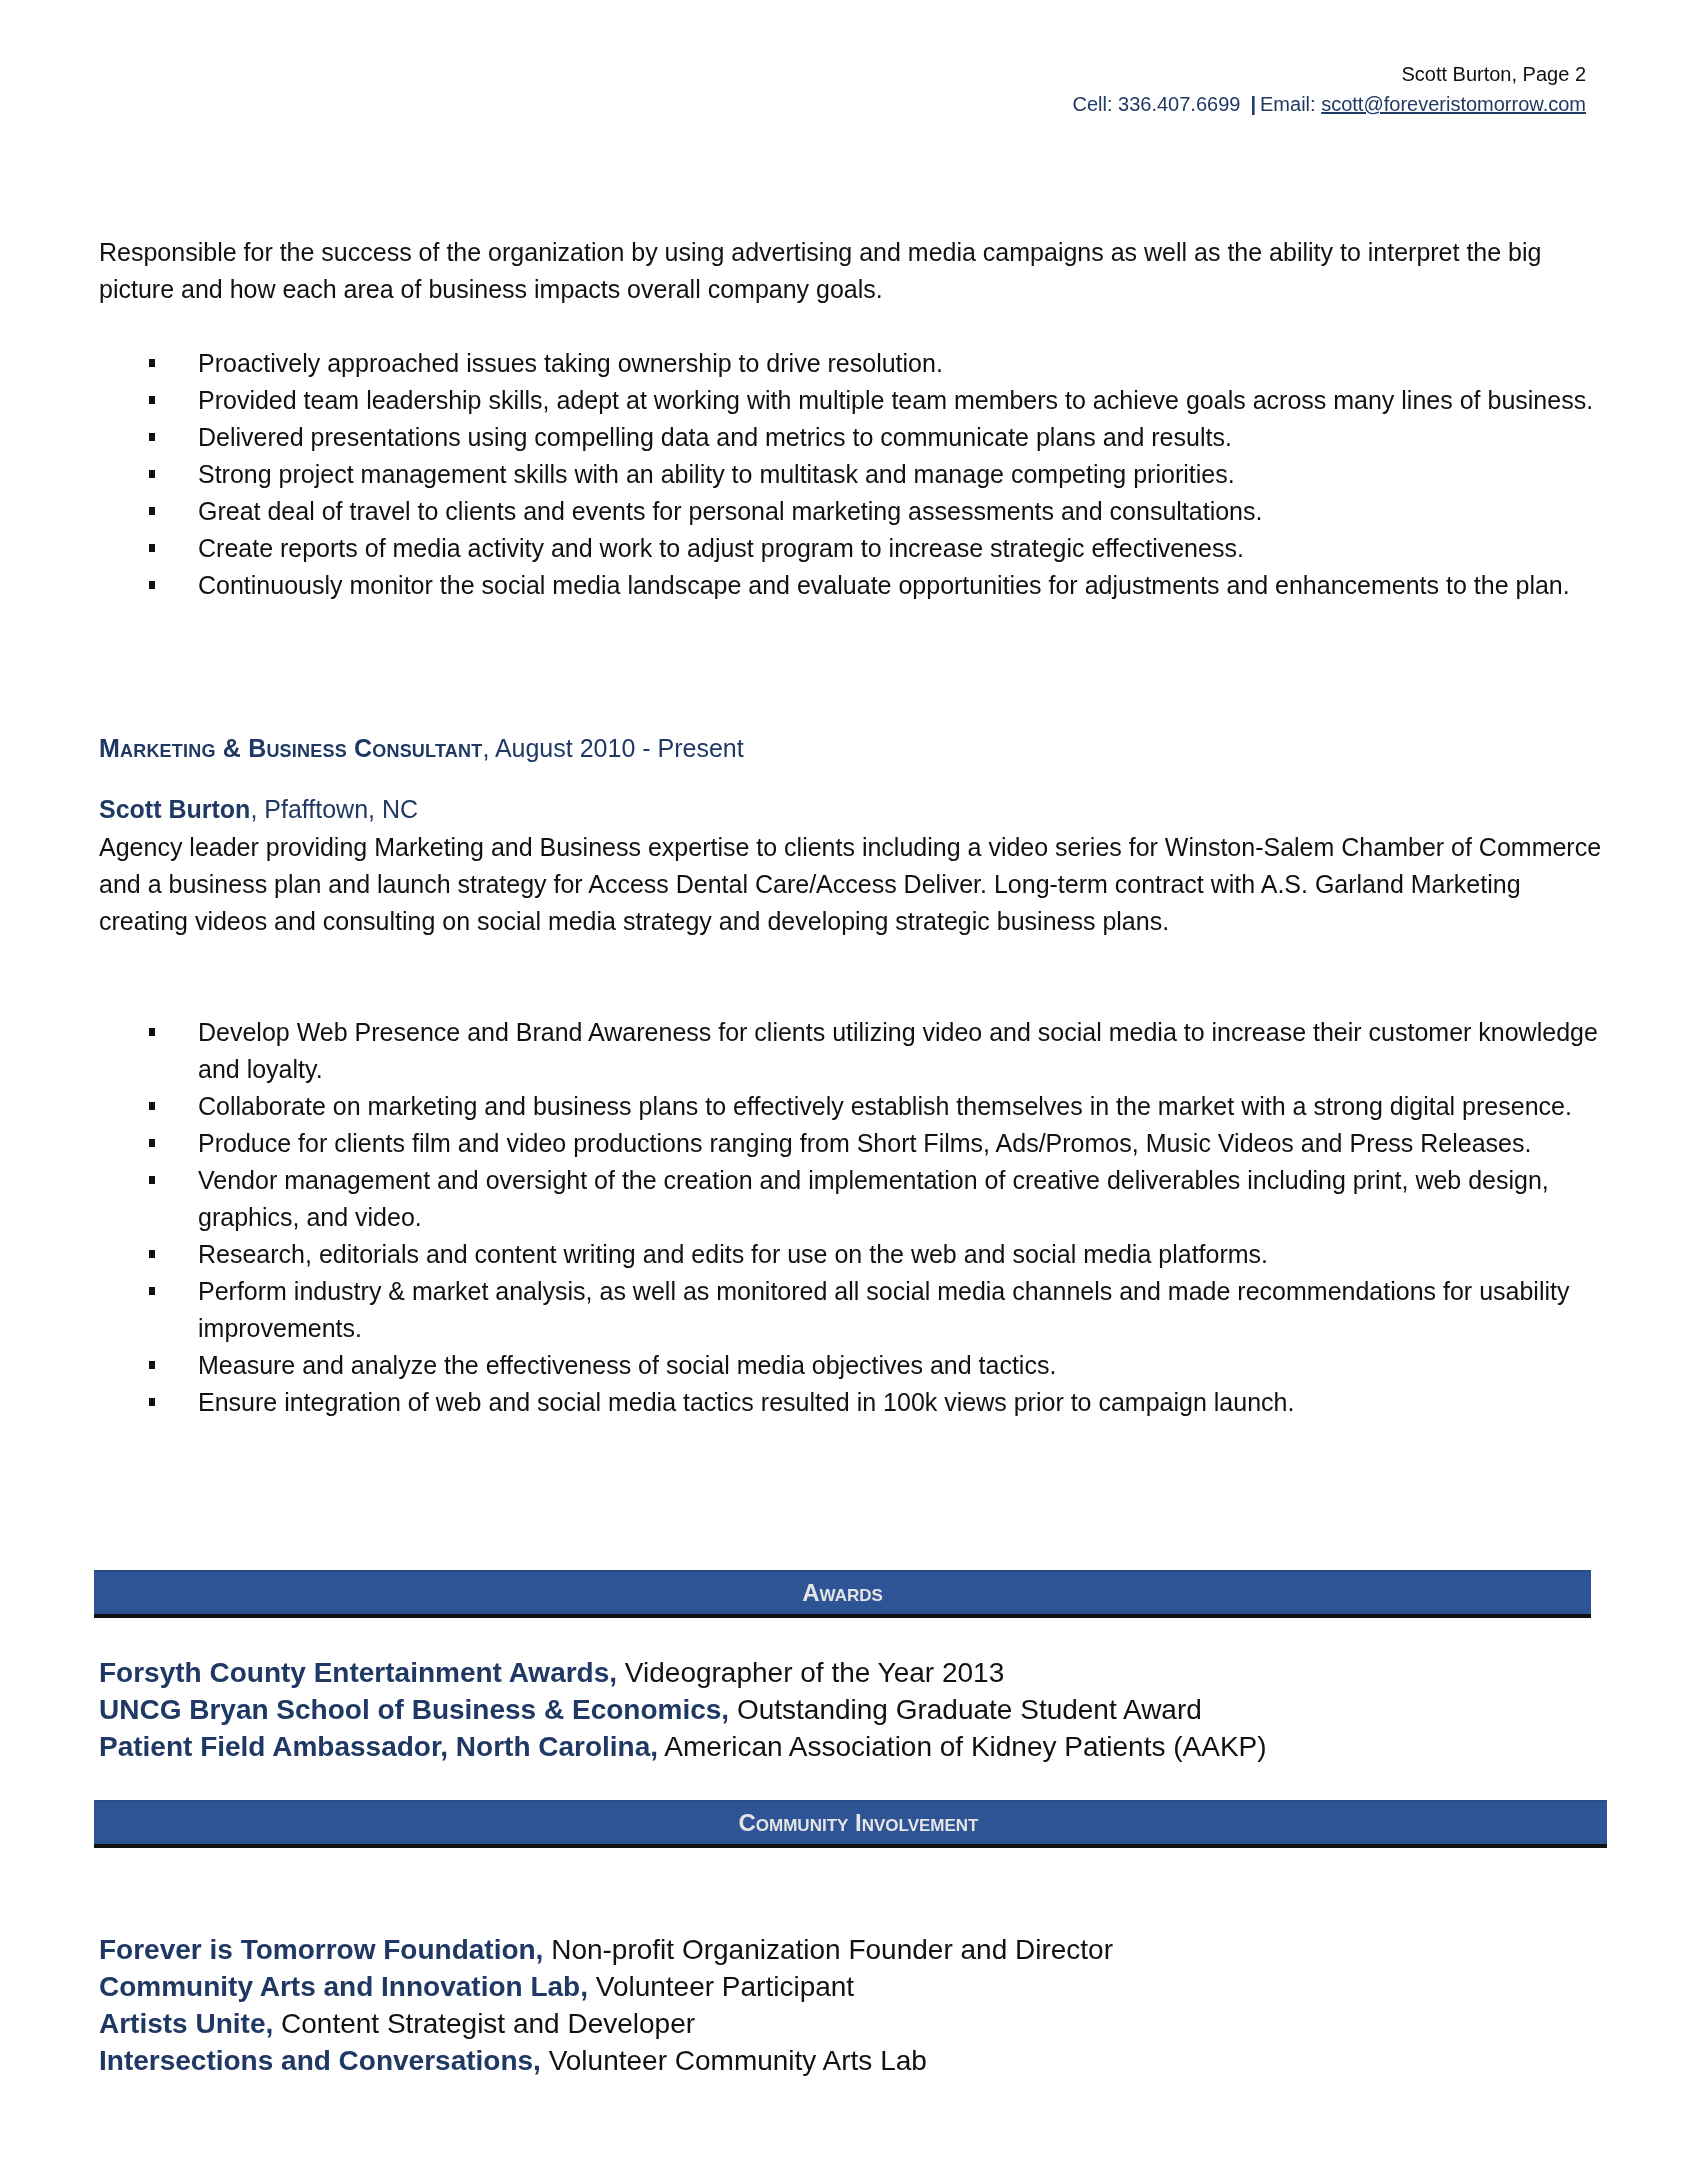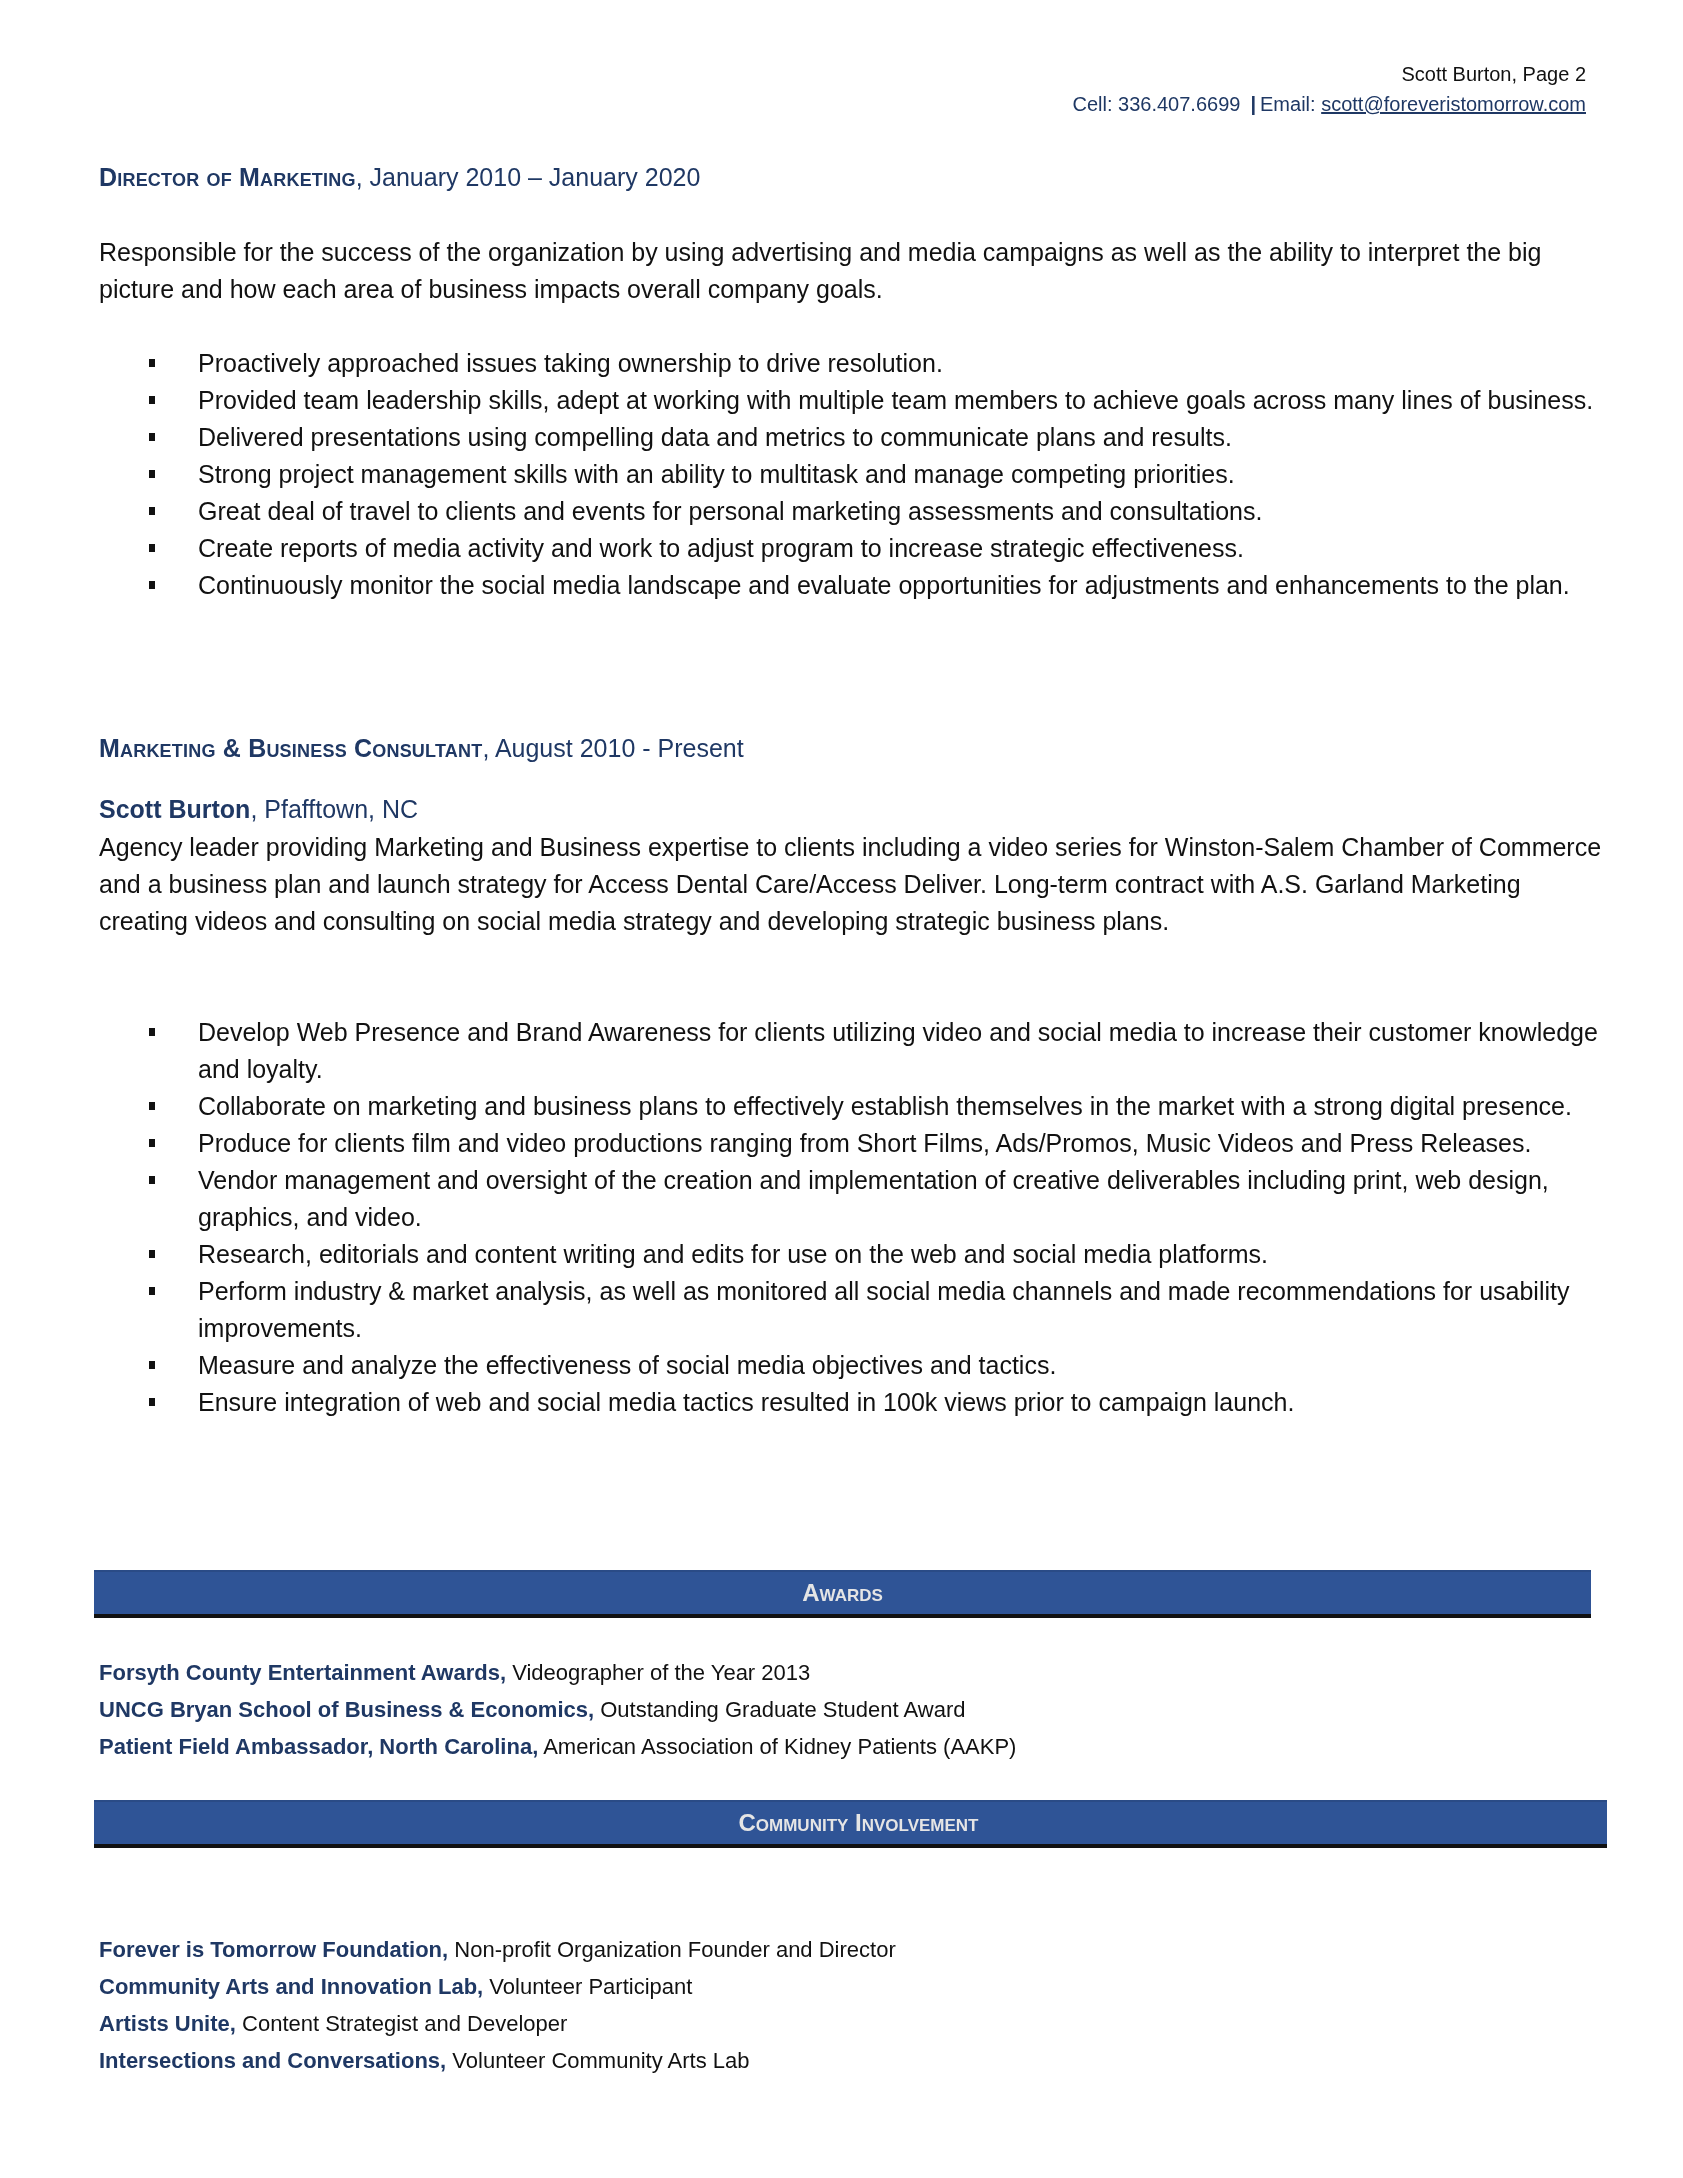--- a/index.html
+++ b/index.html
@@ -32,39 +32,36 @@
   .bul2 { top: 1014px; }
 
   .bar { position: absolute; left: 94px; width: 1497px; height: 42px; background: #2f5496;
          border-top: 2px solid #2a4b86; border-bottom: 4px solid #111111;
          color: #e5e5e5; text-align: center; font-size: 24px; line-height: 42px;
          font-variant: small-caps; font-weight: bold; }
   .bar-awards { top: 1570px; }
   .bar-community { top: 1800px; padding-left: 16px; }
 
   .list { position: absolute; left: 99px; width: 1485px; }
-  .list .row { font-size: 22px; line-height: 37px; white-space: nowrap; }
+  .list .row { font-size: 28px; line-height: 37px; white-space: nowrap; }
   .list .org { color: #1f3864; font-weight: bold; }
   .awards-list { top: 1654px; }
   .community-list { top: 1883px; margin-top: 48px; }
 </style>
 </head>
 <body>
 
 <div class="page">
 
   <div class="hdr hdr1">Scott Burton, Page 2</div>
   <div class="hdr hdr2">
     <span>Cell: 336.407.6699</span><span class="sep">|</span><span>Email:</span>
     <a>scott@foreveristomorrow.com</a>
   </div>
 
-  <div class="block t job1-head">
-    <span class="navy sc">Director of Marketing</span><span class="navy">, January 2010 – January 2020</span>
-  </div>
   <div class="block t job1-para">Responsible for the success of the organization by using advertising and media campaigns as well as the ability to interpret the big picture and how each area of business impacts overall company goals.</div>
   <ul class="bullets bul1" id="bul1">
       <li><span class="mark"></span><span>Proactively approached issues taking ownership to drive resolution.</span></li>
       <li><span class="mark"></span><span>Provided team leadership skills, adept at working with multiple team members to achieve goals across many lines of business.</span></li>
       <li><span class="mark"></span><span>Delivered presentations using compelling data and metrics to communicate plans and results.</span></li>
       <li><span class="mark"></span><span>Strong project management skills with an ability to multitask and manage competing priorities.</span></li>
       <li><span class="mark"></span><span>Great deal of travel to clients and events for personal marketing assessments and consultations.</span></li>
       <li><span class="mark"></span></li>
       <li><span class="mark"></span><span>Create reports of media activity and work to adjust program to increase strategic effectiveness.</span></li>
       <li><span class="mark"></span><span>Continuously monitor the social media landscape and evaluate opportunities for adjustments and enhancements to the plan.</span></li>

